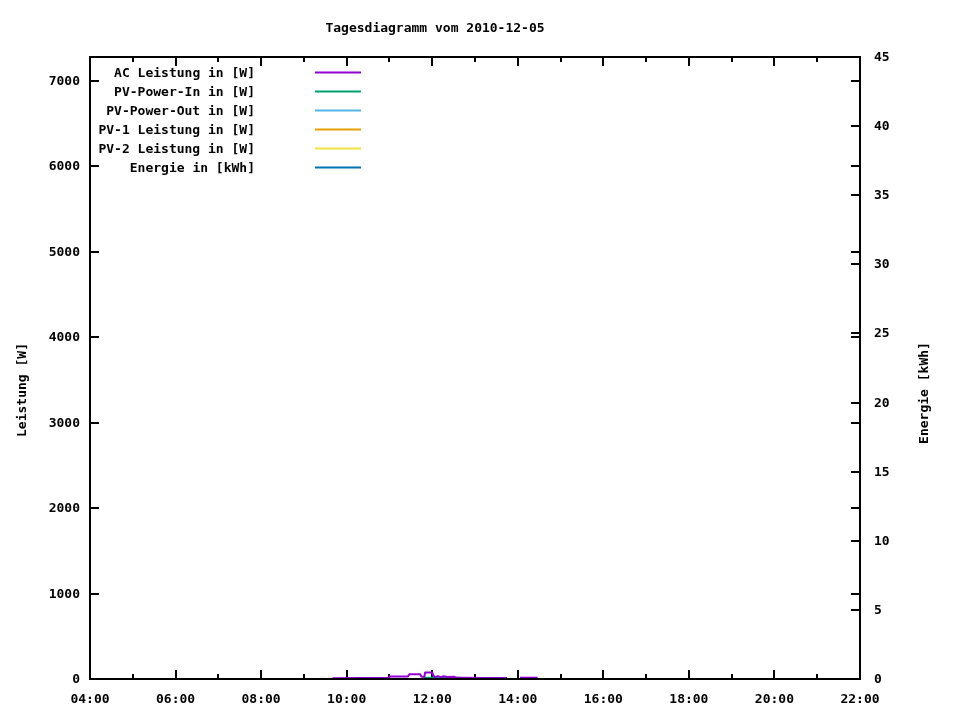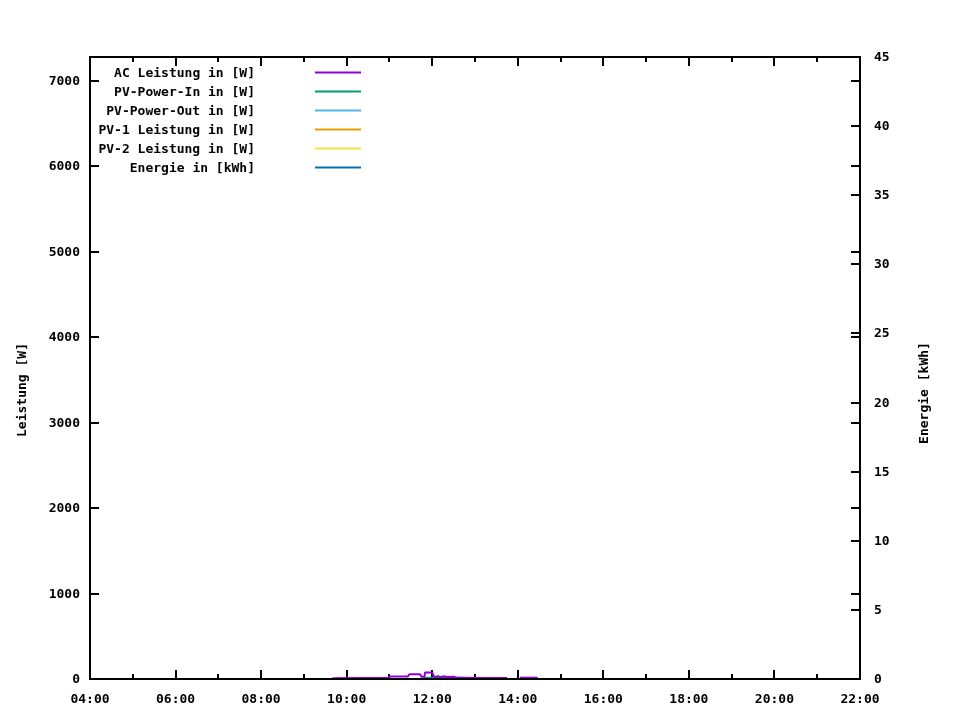--- a/index.html
+++ b/index.html
@@ -17,20 +17,21 @@
   .axis-title.right{left:923px;top:393px;transform:translate(-50%,-50%) rotate(-90deg);}
   svg text{
     font-family:"DejaVu Sans Mono","Liberation Mono",monospace;
     font-weight:bold;font-size:13px;fill:#000;
   }
 </style>
 </head>
 <body>
 
 <div class="stage">
+  <div class="chart-title">Tagesdiagramm vom 2010-12-05</div>
   <div class="axis-title left">Leistung [W]</div>
   <div class="axis-title right">Energie [kWh]</div>
   <svg id="plot" width="960" height="720" viewBox="0 0 960 720">
       <g>
         <line x1="90" y1="679" x2="90" y2="670" stroke="#000000" stroke-width="2" shape-rendering="crispEdges"></line>
         <line x1="90" y1="57" x2="90" y2="66" stroke="#000000" stroke-width="2" shape-rendering="crispEdges"></line>
         <text x="90" y="703" text-anchor="middle">04:00</text>
         <line x1="175.55555555555554" y1="679" x2="175.55555555555554" y2="670" stroke="#000000" stroke-width="2" shape-rendering="crispEdges"></line>
         <line x1="175.55555555555554" y1="57" x2="175.55555555555554" y2="66" stroke="#000000" stroke-width="2" shape-rendering="crispEdges"></line>
         <text x="175.55555555555554" y="703" text-anchor="middle">06:00</text>

